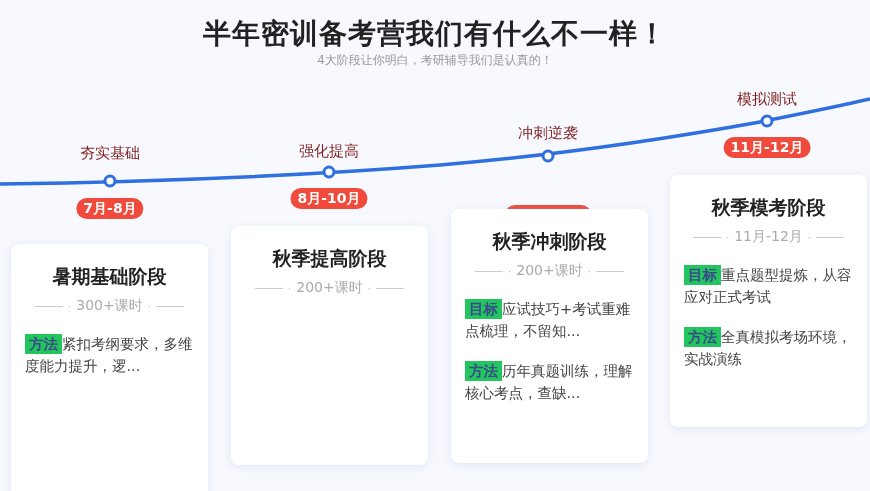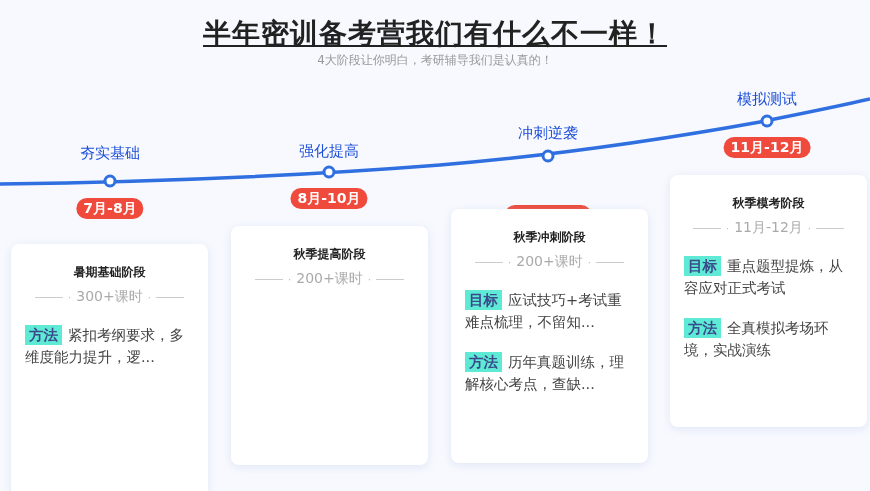--- a/index.html
+++ b/index.html
@@ -6,53 +6,52 @@
   body {
     width: 870px; height: 491px; overflow: hidden;
     background: #f7f9fe;
     font-family: "DejaVu Sans", "Liberation Sans", sans-serif;
     position: relative;
   }
   .title {
     position: absolute; left: 0; width: 870px; top: 15px;
     text-align: center; font-size: 28px; font-weight: bold; color: #222;
     letter-spacing: 1px;
-    text-decoration: underline;
   }
   .subtitle {
     position: absolute; left: 0; width: 870px; top: 52px;
     text-align: center; font-size: 12px; color: #999;
   }
   svg.curve { position: absolute; left: 0; top: 0; }
   .stage-label {
-    position: absolute; font-size: 15px; color: #1d4ed8; transform: translateX(-50%);
+    position: absolute; font-size: 15px; color: #7f1d1d; transform: translateX(-50%);
     white-space: nowrap;
   }
   .date-pill {
     position: absolute; transform: translateX(-50%);
     background: #ef4a3c; color: #fff; font-size: 14px; font-weight: bold;
     padding: 1px 7px; border-radius: 11px; white-space: nowrap; line-height: 19px;
   }
   .card {
     position: absolute; width: 197px; background: #fff; border-radius: 8px;
     box-shadow: 0 2px 8px rgba(180,195,230,0.35);
   }
   .card-title {
-    margin-top: 20px; text-align: center; font-size: 12px; font-weight: bold; color: #222;
+    margin-top: 20px; text-align: center; font-size: 19px; font-weight: bold; color: #222;
   }
   .card-sub {
     display: flex; align-items: center; justify-content: center;
     margin-top: 7px; font-size: 14px; color: #aaa;
   }
   .card-sub .line { width: 28px; height: 1px; background: #ccc; }
   .card-sub .dot { font-size: 10px; color: #bbb; margin: 0 5px; }
   .block { margin: 18px 14px 0 14px; font-size: 14.5px; line-height: 22px; color: #444; }
   .tag {
-    display: inline-block; background: #5eead4; color: #3a4a8a; font-weight: bold;
-    padding: 0 4px; margin-right: 6px; line-height: 20px;
+    display: inline-block; background: #22c55e; color: #3a4a8a; font-weight: bold;
+    padding: 0 4px; line-height: 20px;
   }
   .text { word-break: break-all; }
 </style>
 </head>
 <body>
 
 <div class="title">半年密训备考营我们有什么不一样！</div>
 <div class="subtitle">4大阶段让你明白，考研辅导我们是认真的！</div>
 
 <svg class="curve" width="870" height="491" viewBox="0 0 870 491">

